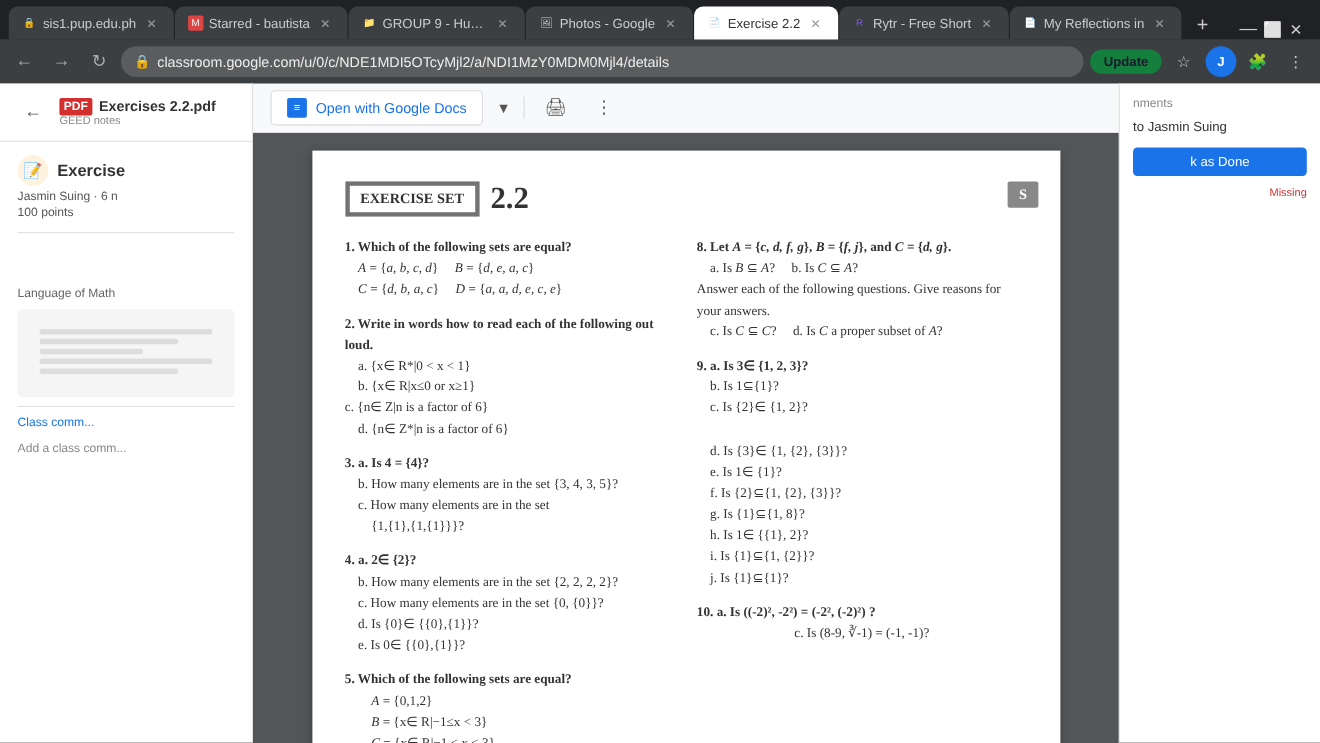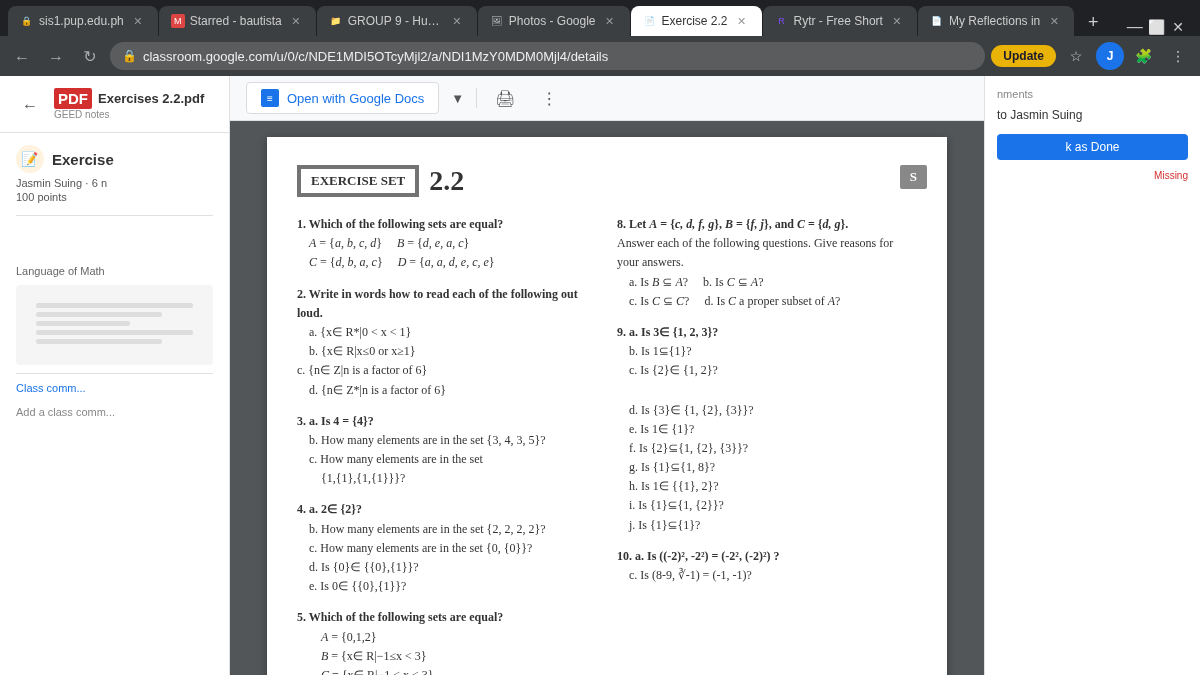--- a/index.html
+++ b/index.html
@@ -12,30 +12,30 @@
     .tab.active { background: #fff; color: #333; }
     .tab-title { overflow: hidden; text-overflow: ellipsis; white-space: nowrap; flex:1; }
     .tab-favicon { width: 14px; height: 14px; margin-right: 5px; flex-shrink: 0; border-radius: 50%; display: flex; align-items: center; justify-content: center; font-size: 9px; }
     .tab-close { margin-left: 6px; color: #999; font-size: 11px; width: 16px; height: 16px; display: flex; align-items: center; justify-content: center; border-radius: 50%; flex-shrink: 0; }
     .new-tab-btn { width: 28px; height: 28px; display: flex; align-items: center; justify-content: center; color: #ccc; font-size: 18px; cursor: pointer; margin-left: 4px; border-radius: 50%; }
 
     .nav-bar { display: flex; align-items: center; background: #3c3f41; padding: 4px 8px; height: 40px; gap: 6px; }
     .nav-btn { width: 28px; height: 28px; border-radius: 50%; display: flex; align-items: center; justify-content: center; color: #aaa; cursor: pointer; font-size: 16px; }
     .address-bar { flex: 1; background: #5a5c5e; border-radius: 20px; height: 28px; display: flex; align-items: center; padding: 0 12px; color: #eee; font-size: 13px; }
     .address-bar .lock-icon { color: #8ab4f8; margin-right: 6px; font-size: 12px; }
-    .update-btn { background: #eab308; color: #1a1a2e; border-radius: 12px; padding: 4px 12px; font-size: 12px; font-weight: 600; cursor: pointer; }
+    .update-btn { background: #15803d; color: #1a1a2e; border-radius: 12px; padding: 4px 12px; font-size: 12px; font-weight: 600; cursor: pointer; }
     .nav-icon { width: 28px; height: 28px; border-radius: 50%; display: flex; align-items: center; justify-content: center; color: #ccc; cursor: pointer; font-size: 14px; }
 
     
     .main-area { display: flex; width: 100%; height: calc(675px - 76px); background: #f1f3f4; }
 
     
     .sidebar { width: 230px; background: #fff; border-right: 1px solid #e0e0e0; display: flex; flex-direction: column; flex-shrink: 0; overflow: hidden; }
     .sidebar-header { padding: 12px 16px; border-bottom: 1px solid #e0e0e0; display: flex; align-items: center; gap: 10px; }
-    .pdf-badge { background: #d32f2f; color: #fff; font-size: 15px; font-weight: 700; padding: 2px 4px; border-radius: 2px; }
+    .pdf-badge { background: #d32f2f; color: #fff; font-size: 11px; font-weight: 700; padding: 2px 4px; border-radius: 2px; }
     .sidebar-title { font-size: 13px; font-weight: 600; color: #333; }
     .sidebar-subtitle { font-size: 10px; color: #888; }
     .sidebar-section { padding: 12px 16px; }
     .exercise-title { font-size: 15px; font-weight: 700; color: #333; display: flex; align-items: center; gap: 8px; }
     .exercise-icon { width: 28px; height: 28px; background: #fff3e0; border-radius: 50%; display: flex; align-items: center; justify-content: center; color: #f57c00; font-size: 14px; }
     .exercise-meta { font-size: 11px; color: #555; margin-top: 4px; }
     .exercise-points { font-size: 11px; color: #555; margin-top: 2px; }
     .sidebar-divider { height: 1px; background: #e0e0e0; margin: 0 16px; }
     .language-section { padding: 8px 16px; margin-top: 41px; }
     .language-title { font-size: 11px; color: #666; margin-bottom: 8px; }
@@ -60,21 +60,21 @@
     .pdf-content { flex: 1; overflow: auto; background: #525659; display: flex; justify-content: center; padding: 16px; }
     .pdf-page { background: #fff; width: 680px; min-height: 860px; padding: 28px 30px; box-shadow: 0 2px 8px rgba(0,0,0,0.3); font-family: 'Times New Roman', serif; position: relative; }
     .exercise-set-header { display: flex; align-items: center; margin-bottom: 18px; }
     .exercise-set-label { border: 4px solid #737373; padding: 4px 10px; font-size: 13px; font-weight: 700; margin-right: 10px; }
     .exercise-set-num { font-size: 28px; font-weight: 700; }
     .pdf-columns { display: flex; gap: 20px; }
     .pdf-col { flex: 1; }
     .pdf-question { margin-bottom: 12px; font-size: 12px; line-height: 1.6; }
 
     
-    .right-panel { width: 216px; background: #fff; border-left: 1px solid #e0e0e0; display: flex; flex-direction: column; flex-shrink: 0; padding: 12px; }
+    .right-panel { width: 183px; background: #fff; border-left: 1px solid #e0e0e0; display: flex; flex-direction: column; flex-shrink: 0; padding: 12px; }
     .right-section-title { font-size: 11px; color: #888; margin-bottom: 8px; }
     .comment-to { font-size: 12px; color: #333; margin-bottom: 4px; }
     .mark-done-btn { background: #1a73e8; color: #fff; border: none; border-radius: 4px; padding: 6px 12px; font-size: 12px; cursor: pointer; margin-top: 8px; width: 100%; }
   </style>
 </head>
 <body>
 
 <div class="browser-chrome">
   <div class="tab-bar">
     <div class="tab">
@@ -239,41 +239,41 @@
               <span style="margin-left:24px;display:block;"><em>B</em> = {x∈ R|−1≤x &lt; 3}</span>
               <span style="margin-left:24px;display:block;"><em>C</em> = {x∈ R|−1 &lt; x &lt; 3}</span>
             </div>
 
           </div>
 
           <div class="pdf-col">
 
             <div class="pdf-question">
               <strong>8. Let <em>A</em> = {<em>c, d, f, g</em>}, <em>B</em> = {<em>f, j</em>}, and <em>C</em> = {<em>d, g</em>}.</strong>
+              <span style="margin-left:12px;display:block;">a. Is <em>B</em> ⊆ <em>A</em>? &nbsp;&nbsp;&nbsp; b. Is <em>C</em> ⊆ <em>A</em>?</span>
               <span style="display:block;">Answer each of the following questions. Give reasons for your answers.</span>
-              <span style="margin-left:12px;display:block;">a. Is <em>B</em> ⊆ <em>A</em>? &nbsp;&nbsp;&nbsp; b. Is <em>C</em> ⊆ <em>A</em>?</span>
               <span style="margin-left:12px;display:block;">c. Is <em>C</em> ⊆ <em>C</em>? &nbsp;&nbsp;&nbsp; d. Is <em>C</em> a proper subset of <em>A</em>?</span>
             </div>
 
             <div class="pdf-question">
               <strong>9. a. Is 3∈ {1, 2, 3}?</strong><br>
               <span style="margin-left:12px;display:block;">b. Is 1⊆{1}?</span>
               <span style="margin-left:12px;display:block;">c. Is {2}∈ {1, 2}?</span>
               <span style="margin-left:12px;display:block;margin-top:20px;">d. Is {3}∈ {1, {2}, {3}}?</span>
               <span style="margin-left:12px;display:block;">e. Is 1∈ {1}?</span>
               <span style="margin-left:12px;display:block;">f. Is {2}⊆{1, {2}, {3}}?</span>
               <span style="margin-left:12px;display:block;">g. Is {1}⊆{1, 8}?</span>
               <span style="margin-left:12px;display:block;">h. Is 1∈ {{1}, 2}?</span>
               <span style="margin-left:12px;display:block;">i. Is {1}⊆{1, {2}}?</span>
               <span style="margin-left:12px;display:block;">j. Is {1}⊆{1}?</span>
             </div>
 
             <div class="pdf-question">
               <strong>10. a. Is ((-2)², -2²) = (-2², (-2)²) ?</strong><br>
-              <span style="margin-left:12px;display:block;">c. Is (8-9, ∛-1) = (-1, -1)?</span>
+              <span style="display:block;text-align:center;">c. Is (8-9, ∛-1) = (-1, -1)?</span>
             </div>
 
             <div style="position:absolute;top:28px;right:20px;background:#888;color:#fff;padding:4px 10px;font-size:13px;font-weight:700;border-radius:2px;">S</div>
           </div>
         </div>
       </div>
     </div>
   </div>
 
   <div class="right-panel">

